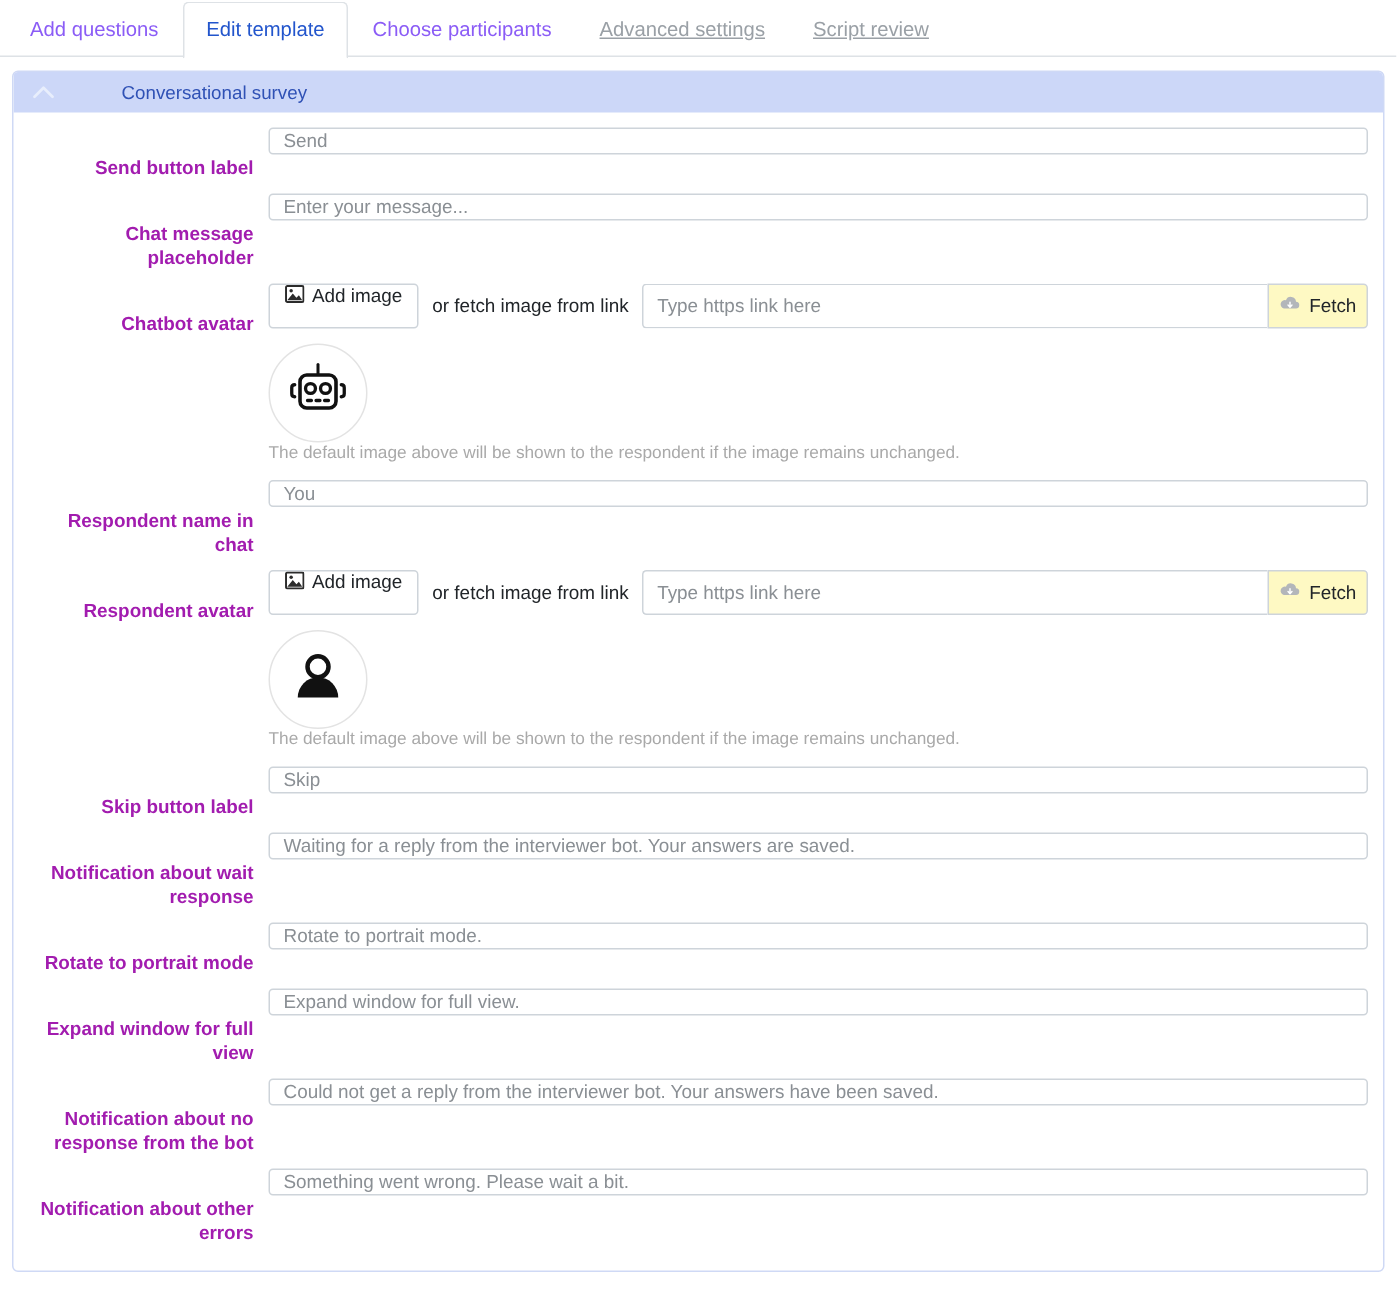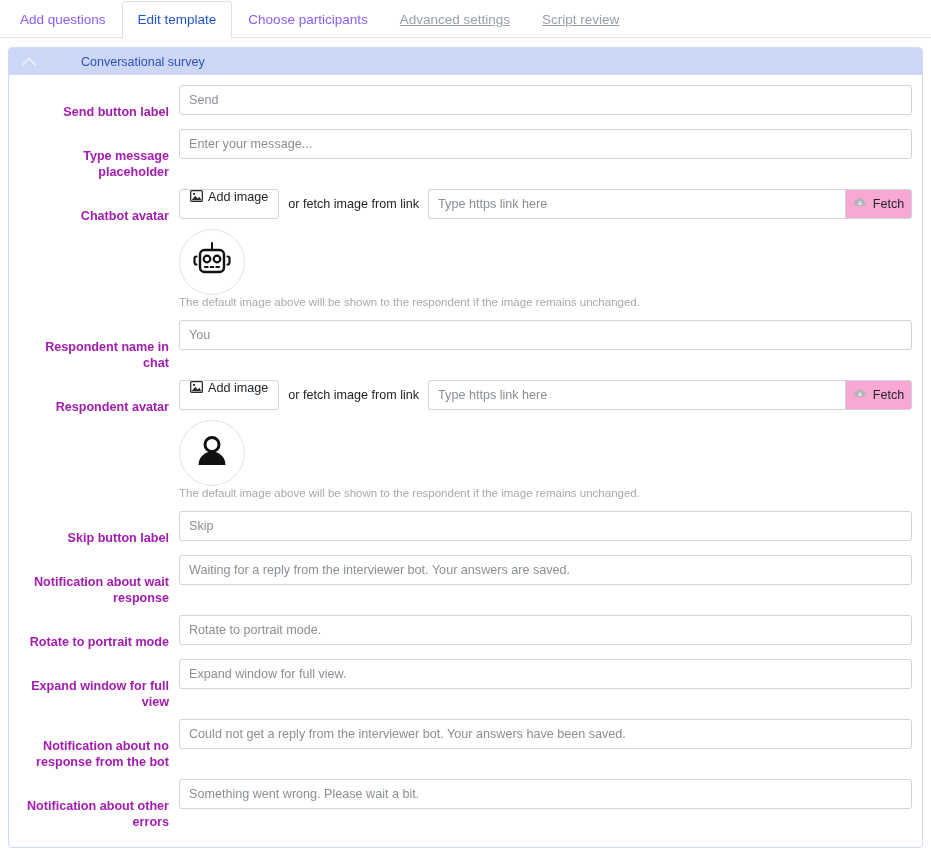--- a/index.html
+++ b/index.html
@@ -121,21 +121,21 @@
   }
   .row .field {
     flex: 1 1 auto;
     min-width: 0;
   }
 
   .text-input {
     display: block;
     width: 100%;
     box-sizing: border-box;
-    height: 30px;
+    height: 18px;
     padding: 5px 9px;
     font-family: "Liberation Sans", sans-serif;
     font-size: 12.6px;
     line-height: 18px;
     color: #8a8f94;
     background: #ffffff;
     border: 1px solid #ced4da;
     border-radius: 3px;
     outline: none;
   }
@@ -188,21 +188,21 @@
   .link-input::placeholder { color: #8a8f94; opacity: 1; }
   .btn-fetch {
     display: inline-flex;
     align-items: center;
     justify-content: center;
     gap: 6px;
     width: 67px;
     flex: 0 0 67px;
     height: 30px;
     box-sizing: border-box;
-    background: #f9a8d4;
+    background: #fef9c3;
     border: 1px solid #ced4da;
     border-radius: 0 3px 3px 0;
     font-size: 12.6px;
     color: #212529;
     cursor: pointer;
   }
 
   .avatar-preview {
     margin-top: 10px;
     width: 64px;
@@ -247,21 +247,21 @@
   <div class="panel-body">
 
     <div class="row">
       <div class="label">Send button label</div>
       <div class="field">
         <input class="text-input" type="text" placeholder="Send" style="">
       </div>
     </div>
 
     <div class="row">
-      <div class="label">Type message placeholder</div>
+      <div class="label">Chat message placeholder</div>
       <div class="field">
         <input class="text-input" type="text" placeholder="Enter your message..." style="">
       </div>
     </div>
 
 
     <div class="row">
       <div class="label">Chatbot avatar</div>
       <div class="field">
         <div class="avatar-controls">

